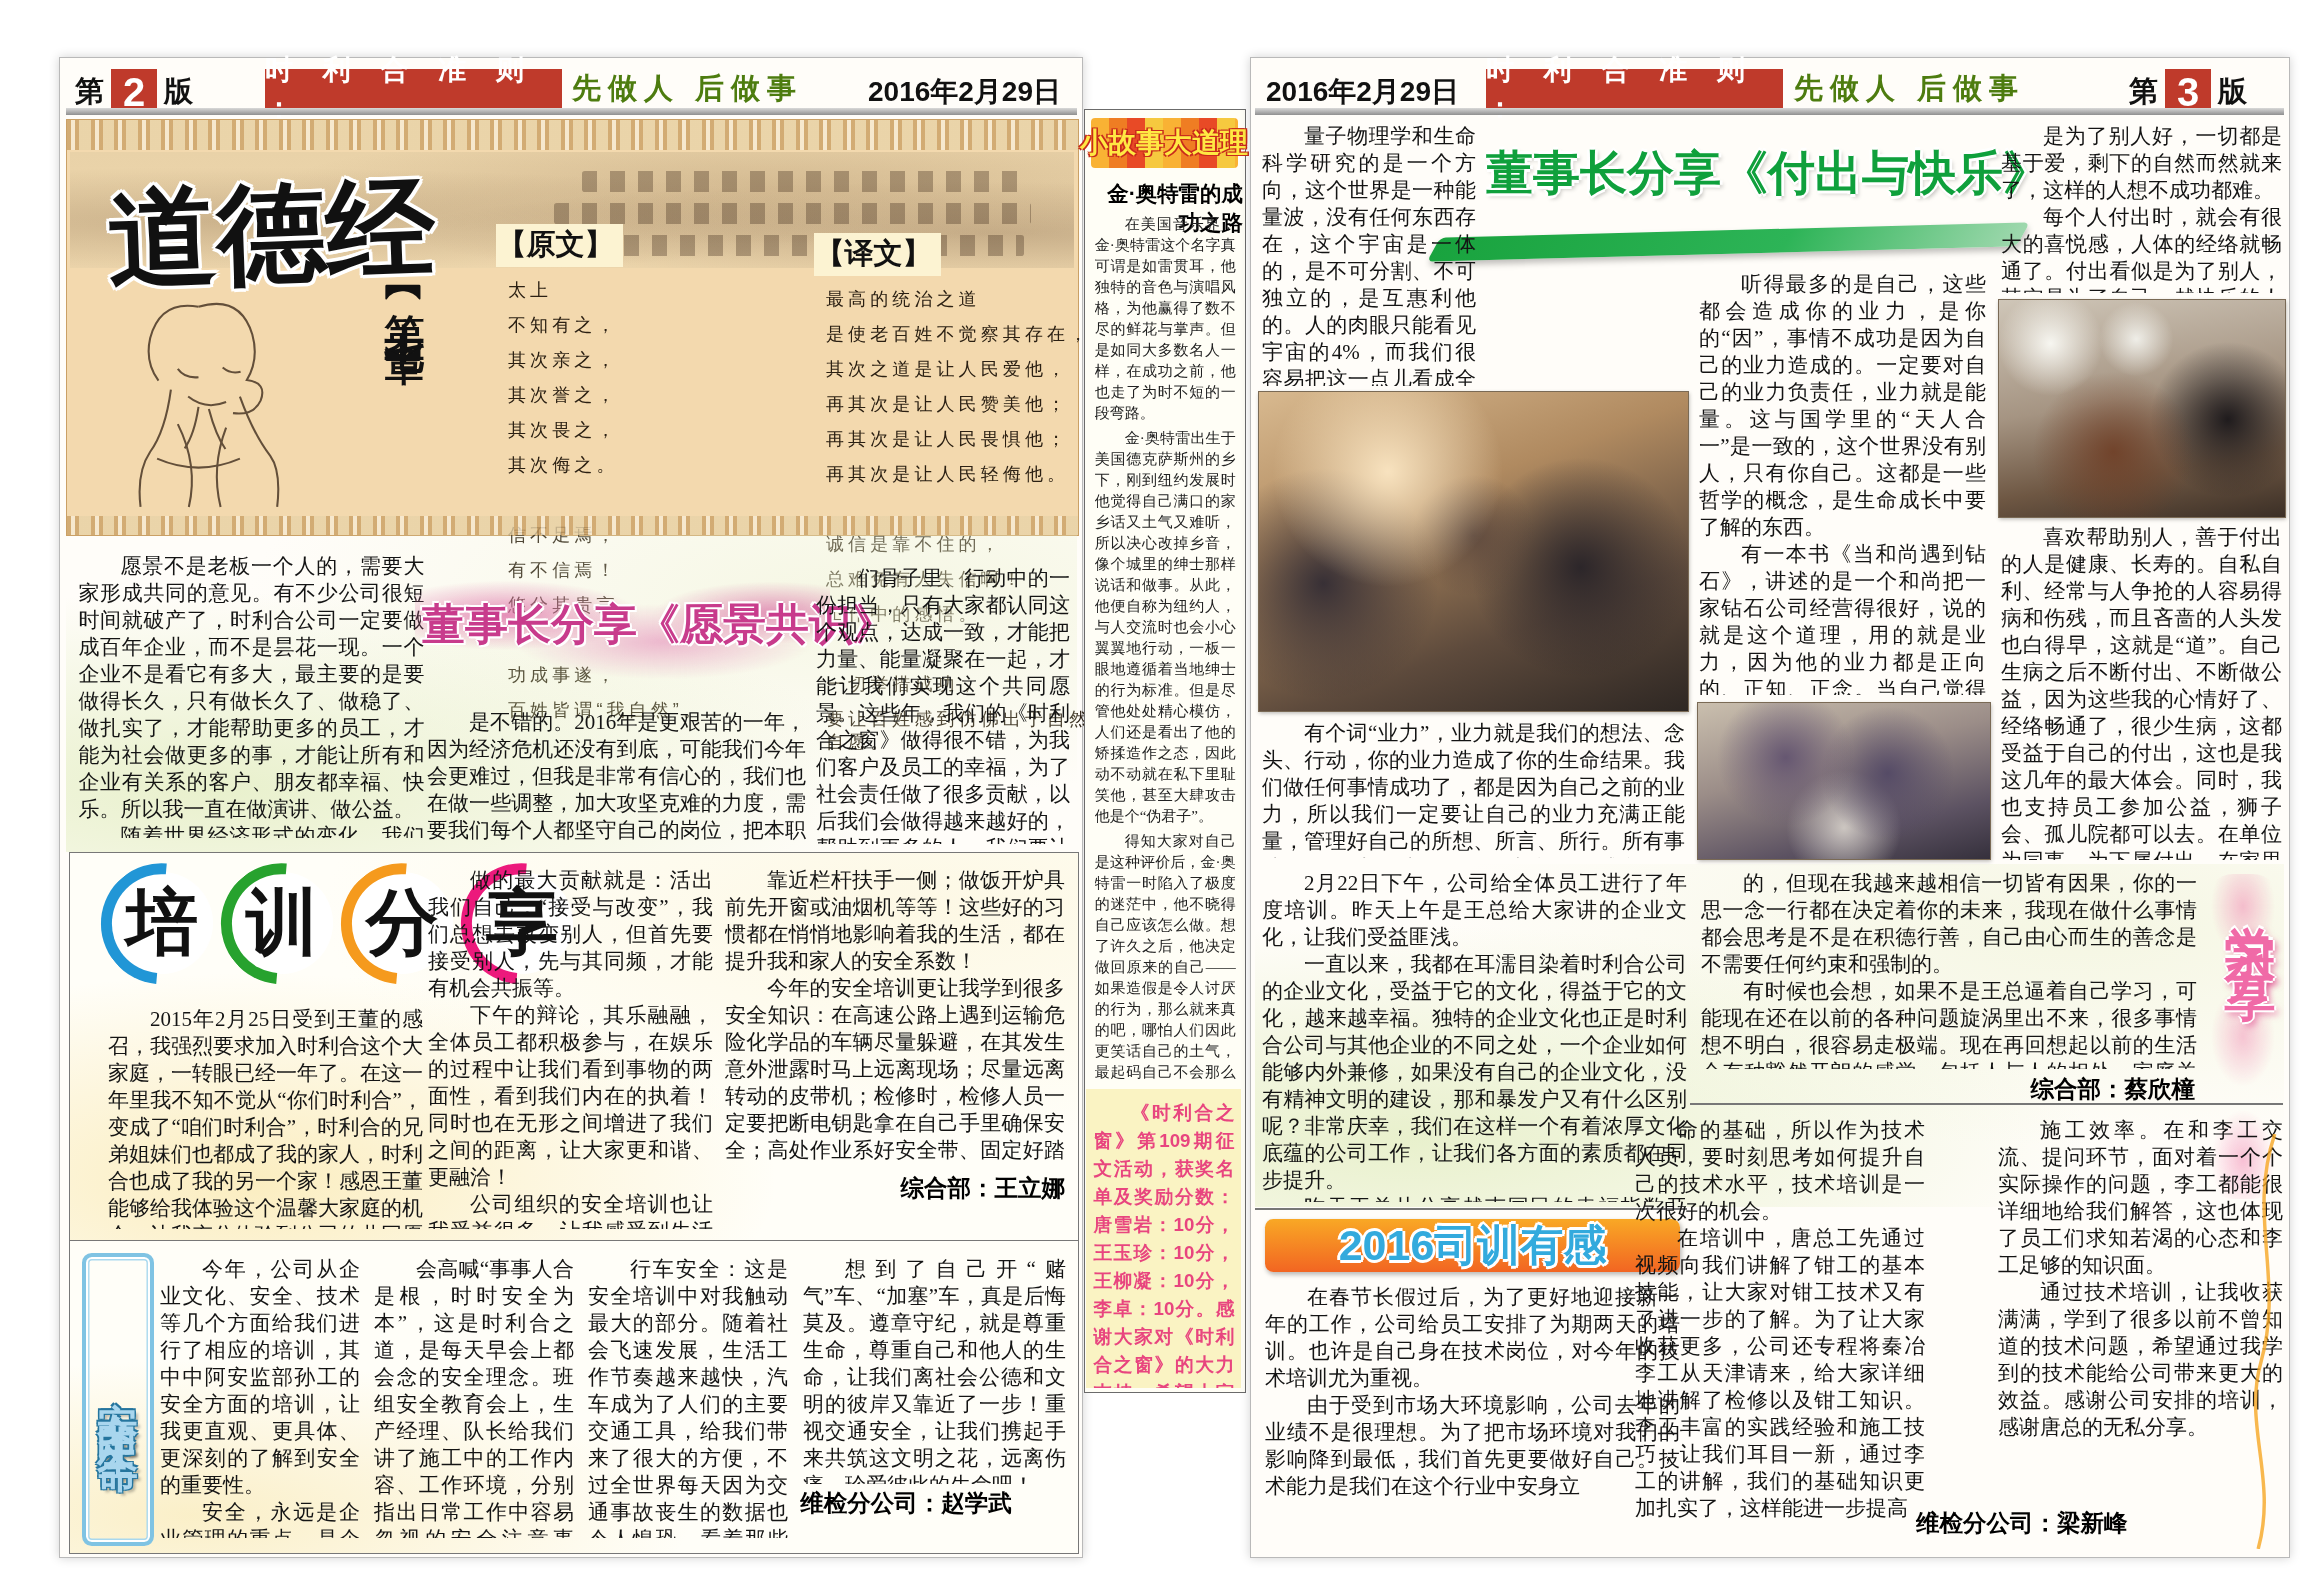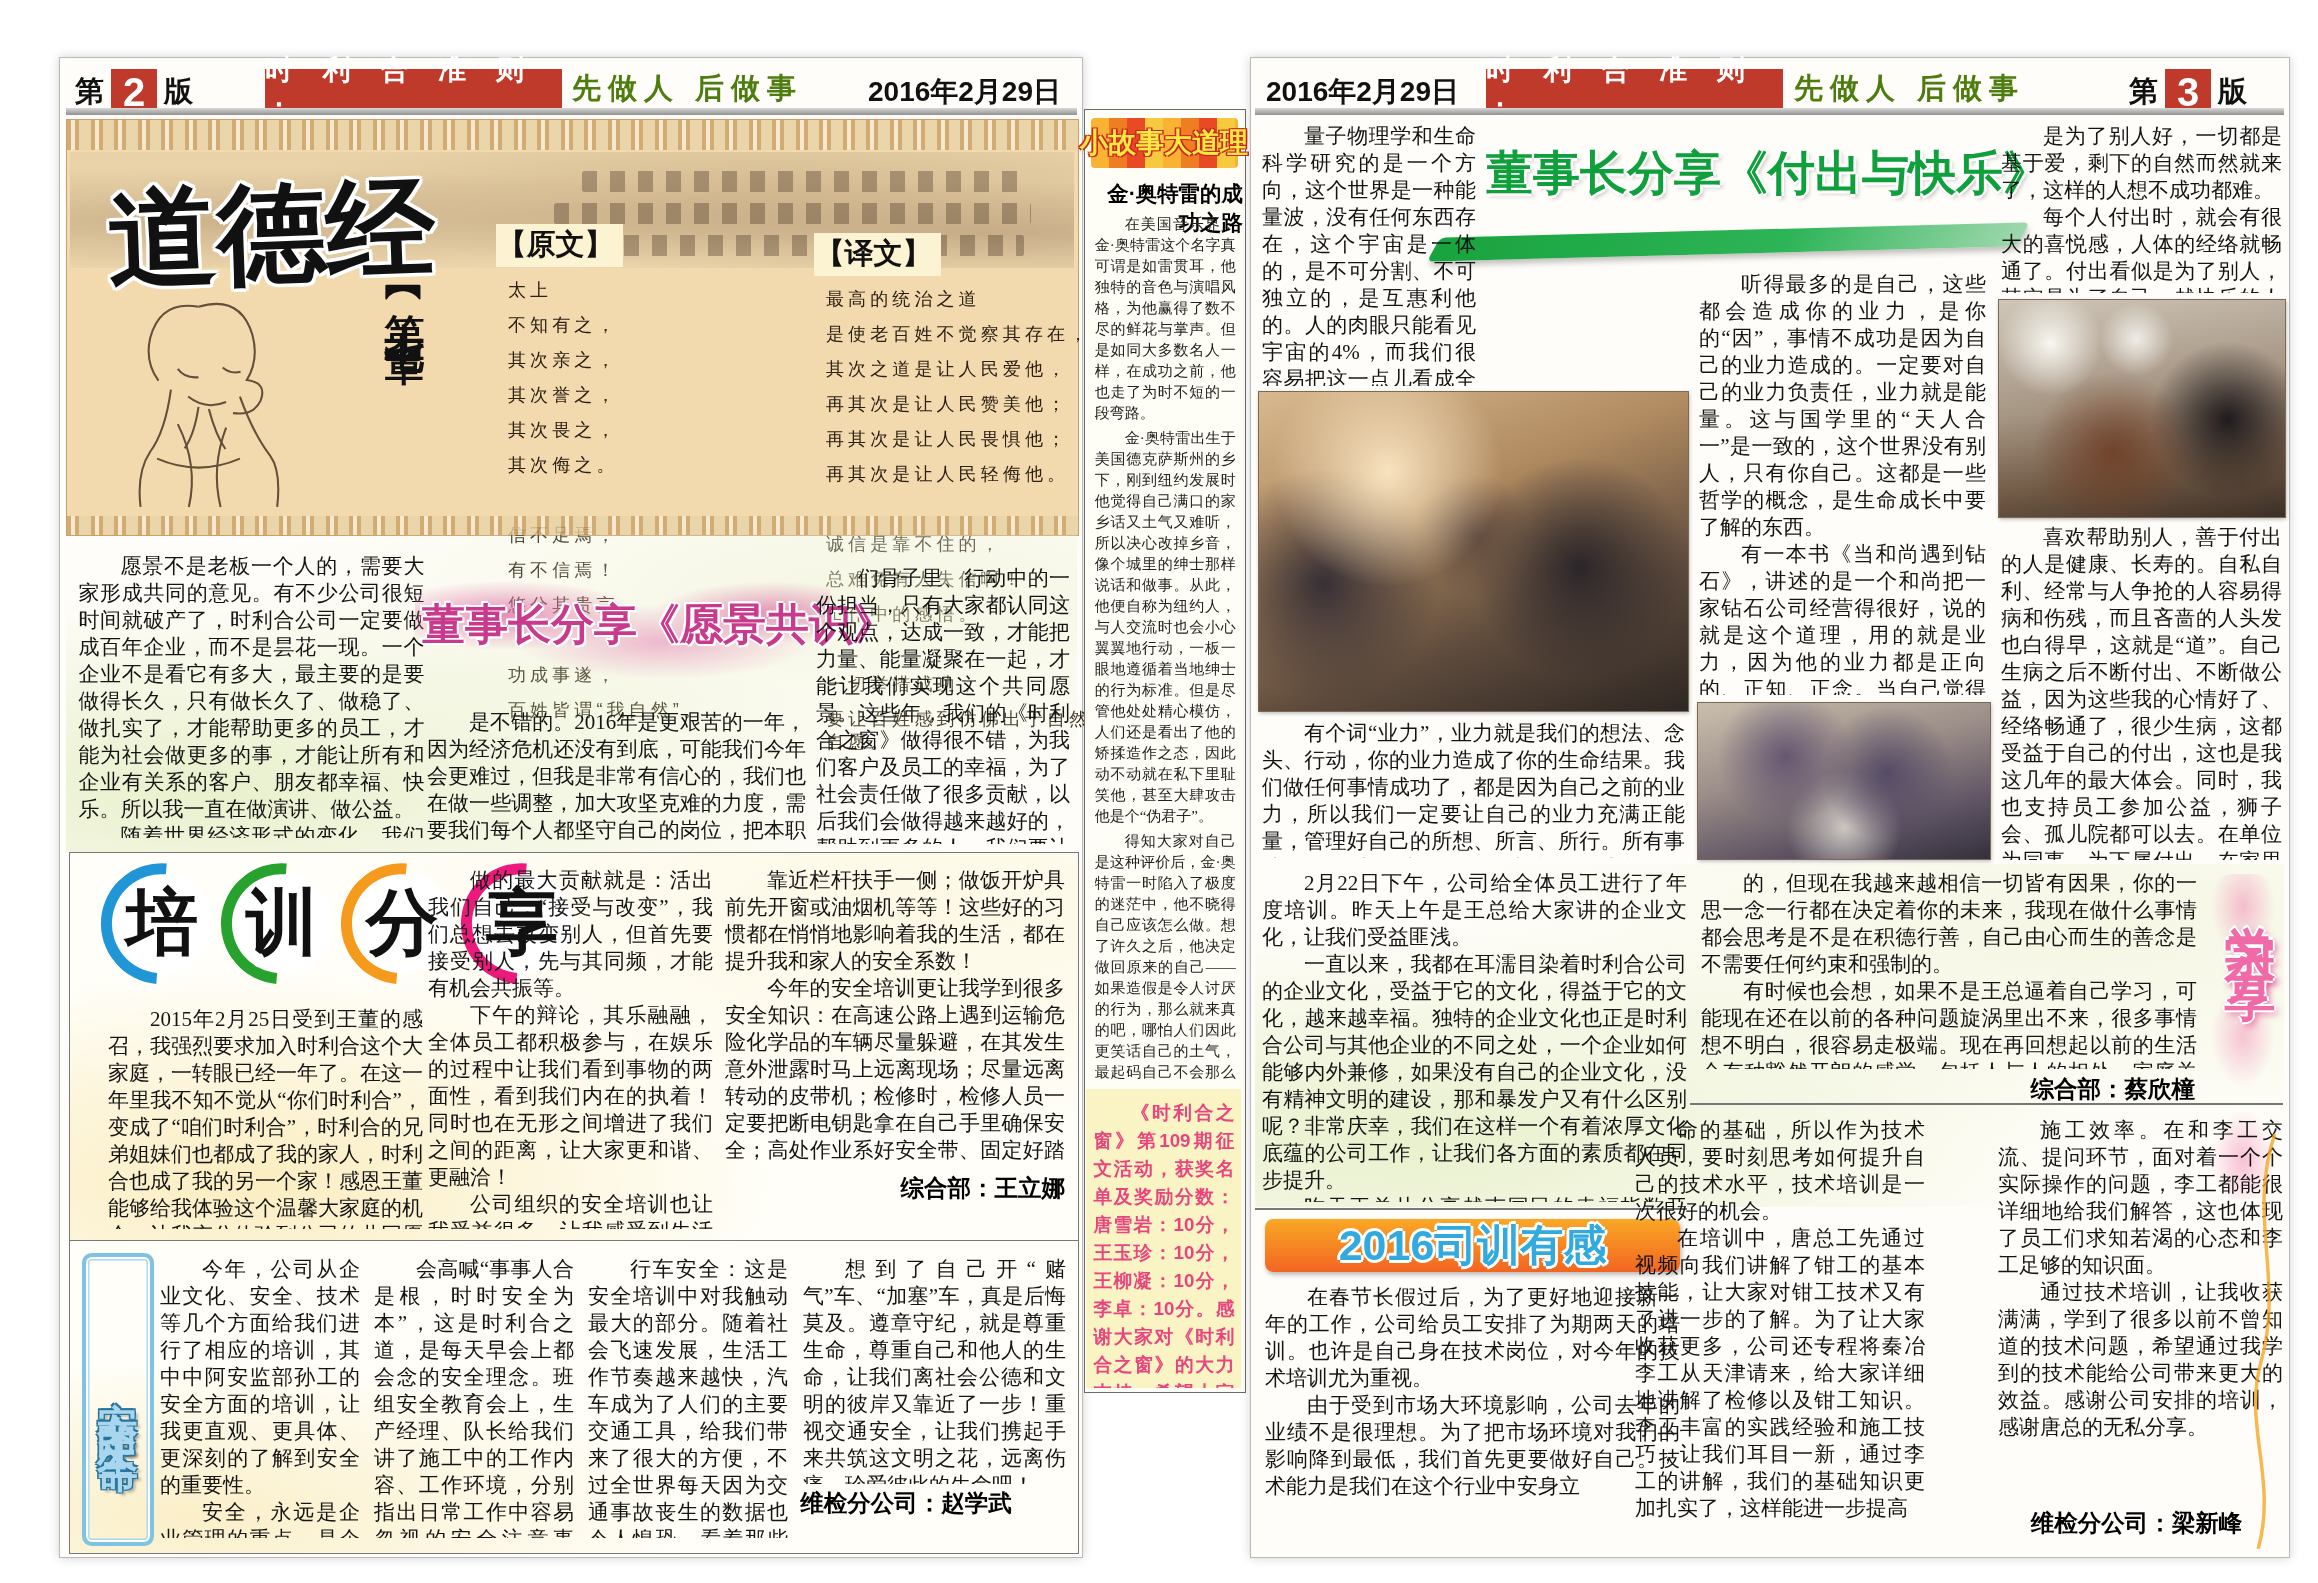--- a/index.html
+++ b/index.html
@@ -356,20 +356,20 @@
       <p>由于受到市场大环境影响，公司去年的业绩不是很理想。为了把市场环境对我们的影响降到最低，我们首先更要做好自己。技术能力是我们在这个行业中安身立</p>
     </div>
   <div class="abs flow" style="left:1635px;top:1117px;width:290px;height:431px;">
       <p>命的基础，所以作为技术人员，要时刻思考如何提升自己的技术水平，技术培训是一次很好的机会。</p>
       <p>在培训中，唐总工先通过视频向我们讲解了钳工的基本技能，让大家对钳工技术又有了进一步的了解。为了让大家收获更多，公司还专程将秦冶李工从天津请来，给大家详细地讲解了检修以及钳工知识。李工丰富的实践经验和施工技巧，让我们耳目一新，通过李工的讲解，我们的基础知识更加扎实了，这样能进一步提高</p>
     </div>
   <div class="abs flow" style="left:1998px;top:1117px;width:285px;height:379px;">
       <p>施工效率。在和李工交流、提问环节，面对着一个个实际操作的问题，李工都能很详细地给我们解答，这也体现了员工们求知若渴的心态和李工足够的知识面。</p>
       <p>通过技术培训，让我收获满满，学到了很多以前不曾知道的技术问题，希望通过我学到的技术能给公司带来更大的效益。感谢公司安排的培训，感谢唐总的无私分享。</p>
     </div>
-  <div class="abs byline" style="left:1998px;top:1507px;width:277px;text-align:center;">维检分公司：梁新峰</div>
+  <div class="abs byline" style="left:1916px;top:1507px;width:277px;text-align:left;">维检分公司：梁新峰</div>
 
   <svg class="abs" style="left:2240px;top:1134px;" width="46" height="415" viewBox="0 0 66 600">
     <path d="M50 0 C 10 120, 64 210, 30 330 C 4 420, 54 500, 26 600" fill="none" stroke="#f6a623" stroke-width="5" opacity="0.8"></path>
   </svg>
 
 </div>
 
 
 </body></html>

